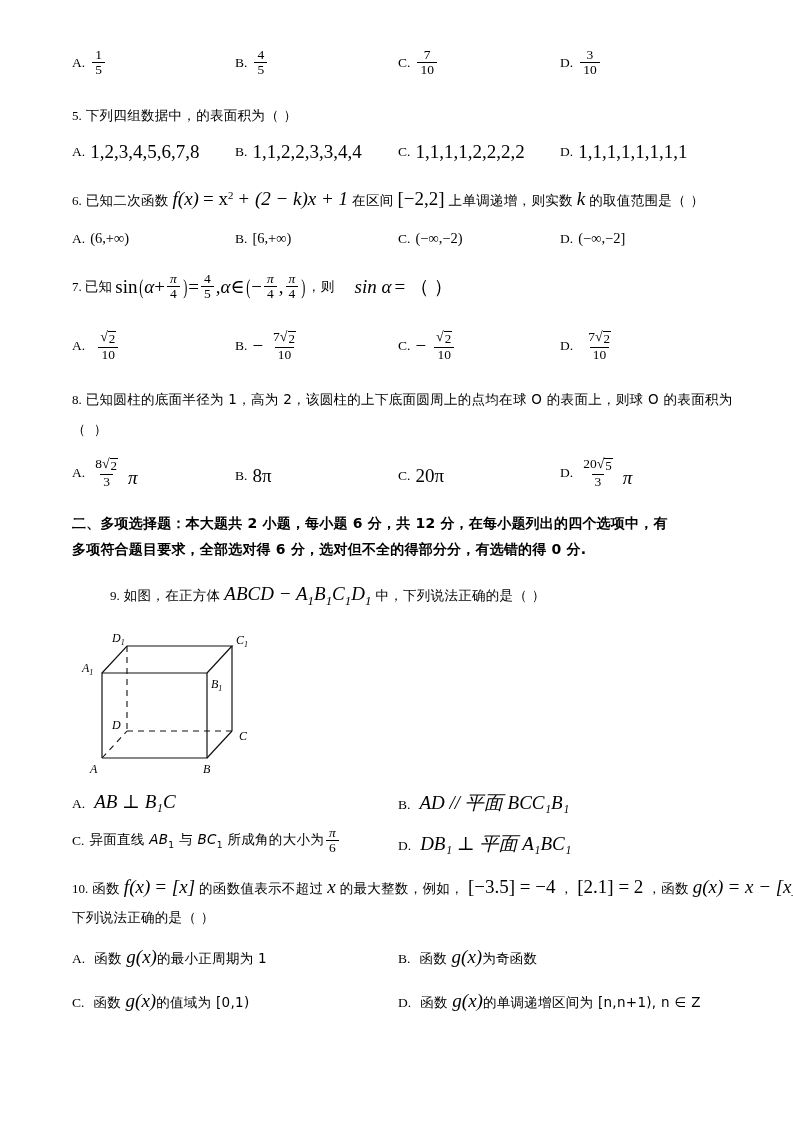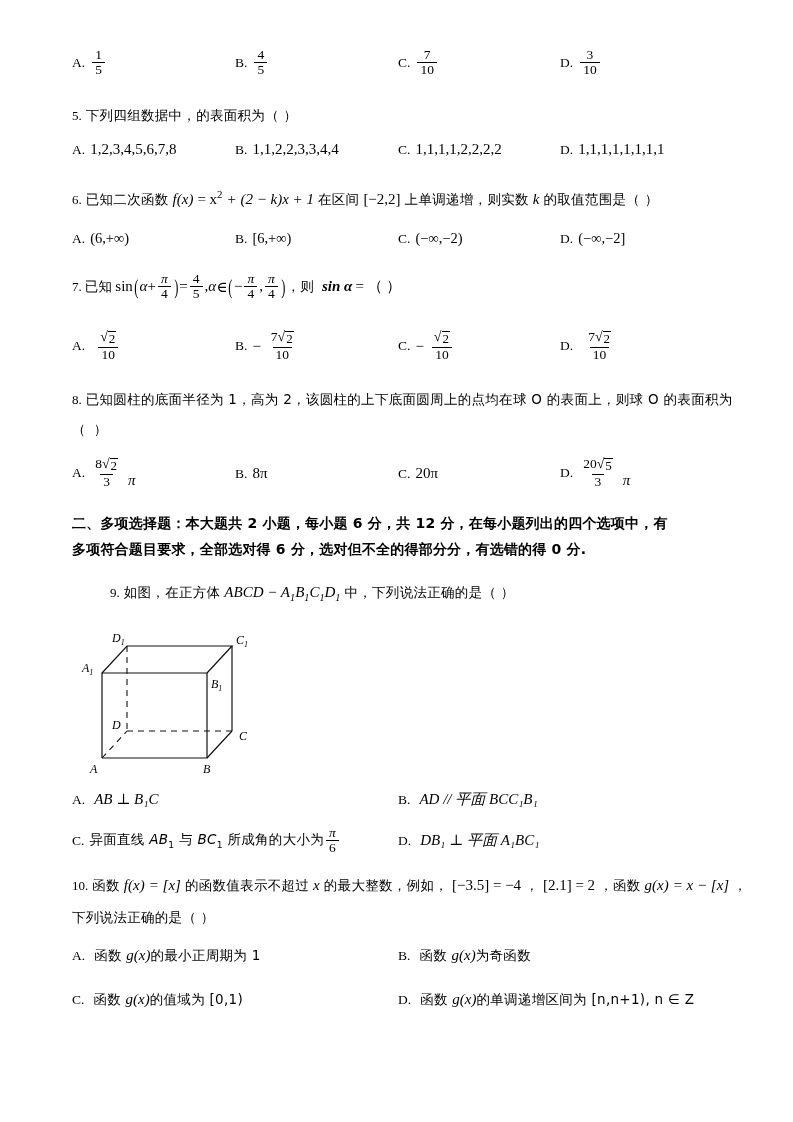--- a/index.html
+++ b/index.html
@@ -8,21 +8,21 @@
     background:#ffffff;
     font-family:"Liberation Serif","DejaVu Serif",serif;
     color:#000;
     position:relative;
     overflow:hidden;
   }
   .page{position:absolute;left:0;top:0;width:793px;height:1122px;}
   .row{position:absolute;}
   .cn{font-family:"DejaVu Sans","Liberation Sans",sans-serif;font-size:13.5px;letter-spacing:.3px;}
   .qnum{font-family:"Liberation Serif",serif;font-size:13px;}
-  .math{font-family:"Liberation Serif","DejaVu Serif",serif;font-style:italic;font-size:15px;}
+  .math{font-family:"Liberation Serif","DejaVu Serif",serif;font-style:italic;font-size:19px;}
   .up{font-style:normal;}
   .opt-label{font-family:"Liberation Serif",serif;font-style:normal;font-size:13.5px;}
   .optrow{position:absolute;width:713px;left:0;}
   .opt{position:absolute;display:flex;align-items:center;gap:5px;white-space:nowrap;}
   .frac{display:inline-flex;flex-direction:column;align-items:center;vertical-align:middle;
         font-style:normal;line-height:1.05;margin:0 2px;}
   .frac .num{font-size:13.5px;padding:0 3px;}
   .frac .den{font-size:13.5px;border-top:1px solid #000;padding:0 3px;}
   .sqrt{display:inline-flex;align-items:flex-start;font-style:normal;}
   .sqrt .rad{font-size:14px;line-height:1;}
@@ -153,21 +153,21 @@
       <span class="num" style="font-style:italic">π</span>
       <span class="den">4</span>
     </span>
     <span class="math up">,</span>
     <span class="frac">
       <span class="num" style="font-style:italic">π</span>
       <span class="den">4</span>
     </span>
     <span class="bigparen">)</span>
     <span class="cn">，则</span>
-    <span class="math" style="margin-left:8px;font-weight:bold;">sin α</span>
+    <span class="math" style="margin-left:20px;">sin α</span>
     <span class="math up" style="margin-left:3px;">= （      ）</span>
   </div>
 
   <div class="optrow" style="left:72px;top:330px;height:44px;">
     <div class="opt" style="left:0;top:0;">
       <span class="opt-label">A.</span>
       <span class="math up"></span>
       <span class="frac">
         <span class="num"><span></span><span class="sqrt">
               <span class="rad">√</span>

